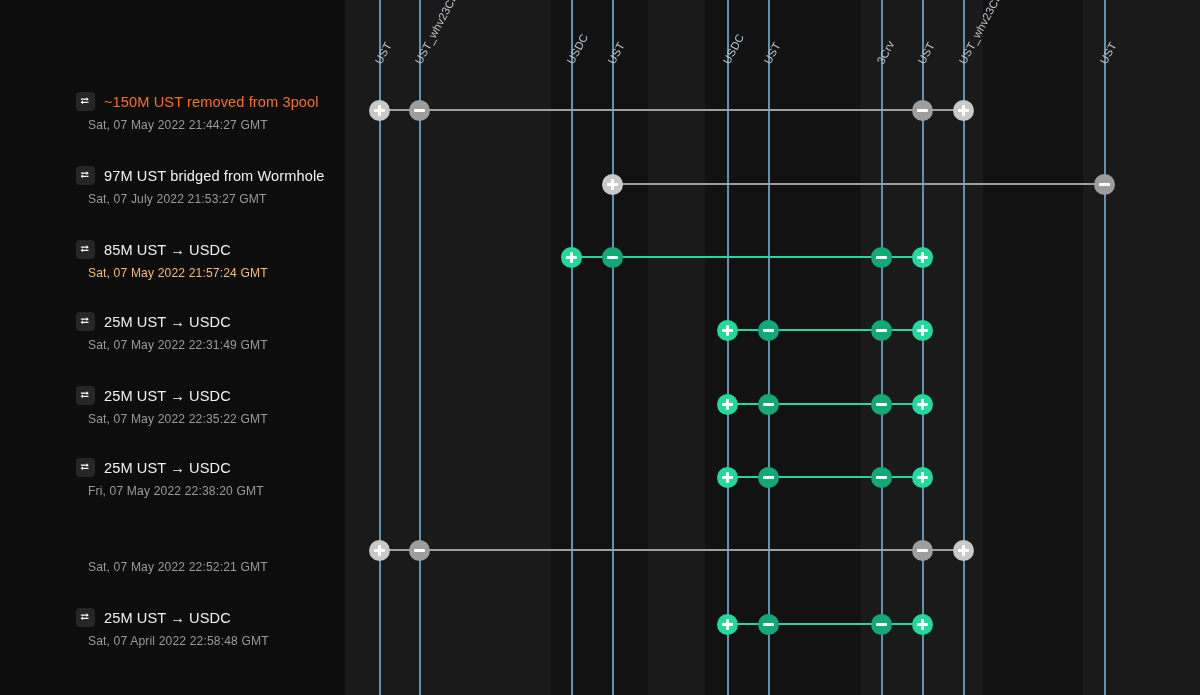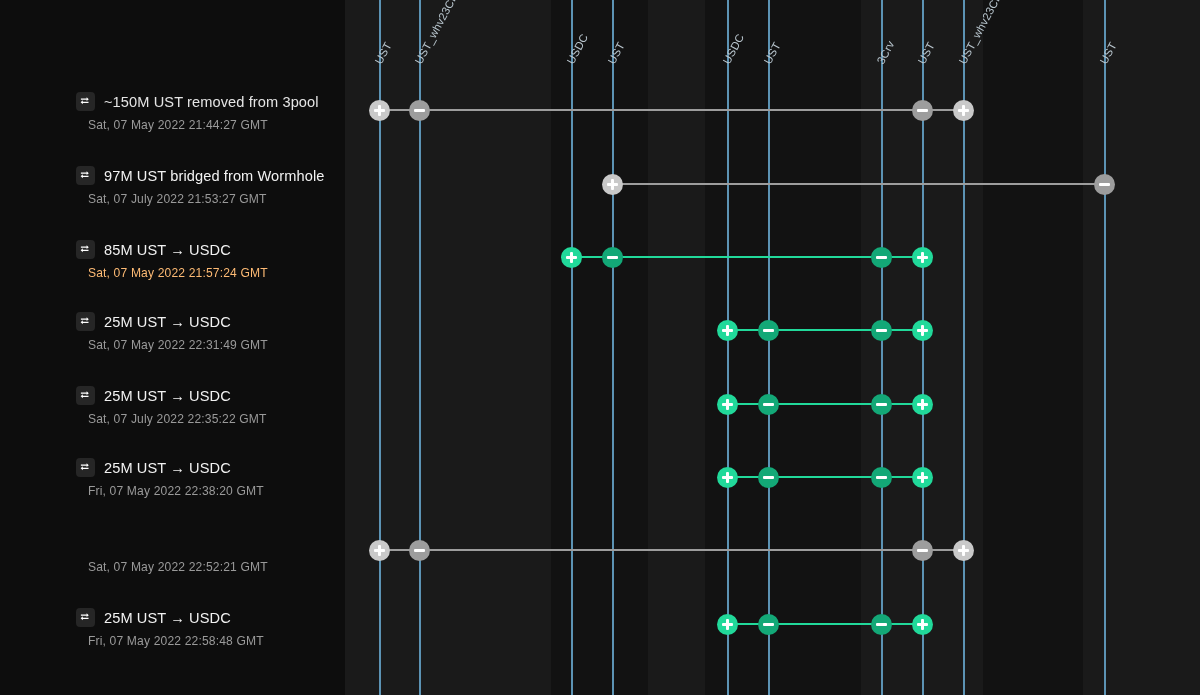--- a/index.html
+++ b/index.html
@@ -232,21 +232,21 @@
 
   <div id="event-panel">
       <div class="event-row" style="top: 92px;">
         <div class="event-head">
           <span class="swap-icon">
             <svg width="13" height="13" viewBox="0 0 16 16" aria-hidden="true">
               <path d="M2 6.2 H11 L11 4 L14.4 7.1 L11 10.2 L11 8 H2 Z" fill="#ffffff" transform="translate(0,-1.2) scale(0.78) translate(1,1)"></path>
               <path d="M14 11.2 H5 L5 9 L1.6 12.1 L5 15.2 L5 13 H14 Z" fill="#ffffff" transform="translate(0,-1.2) scale(0.78) translate(1,1)"></path>
             </svg>
           </span>
-          <span class="event-title" style="color: #e5e5e5;">~150M UST removed from 3pool</span>
+          <span class="event-title" style="color: #f97316;">~150M UST removed from 3pool</span>
         </div>
         <div class="event-time" style="color: rgb(154, 154, 154);">Sat, 07 May 2022 21:44:27 GMT</div>
       </div>
       <div class="event-row" style="top: 166px;">
         <div class="event-head">
           <span class="swap-icon">
             <svg width="13" height="13" viewBox="0 0 16 16" aria-hidden="true">
               <path d="M2 6.2 H11 L11 4 L14.4 7.1 L11 10.2 L11 8 H2 Z" fill="#ffffff" transform="translate(0,-1.2) scale(0.78) translate(1,1)"></path>
               <path d="M14 11.2 H5 L5 9 L1.6 12.1 L5 15.2 L5 13 H14 Z" fill="#ffffff" transform="translate(0,-1.2) scale(0.78) translate(1,1)"></path>
             </svg>
@@ -282,21 +282,21 @@
       <div class="event-row" style="top: 386px;">
         <div class="event-head">
           <span class="swap-icon">
             <svg width="13" height="13" viewBox="0 0 16 16" aria-hidden="true">
               <path d="M2 6.2 H11 L11 4 L14.4 7.1 L11 10.2 L11 8 H2 Z" fill="#ffffff" transform="translate(0,-1.2) scale(0.78) translate(1,1)"></path>
               <path d="M14 11.2 H5 L5 9 L1.6 12.1 L5 15.2 L5 13 H14 Z" fill="#ffffff" transform="translate(0,-1.2) scale(0.78) translate(1,1)"></path>
             </svg>
           </span>
           <span class="event-title" style="color: rgb(242, 242, 242);">25M UST → USDC</span>
         </div>
-        <div class="event-time" style="color: rgb(154, 154, 154);">Sat, 07 July 2022 22:35:22 GMT</div>
+        <div class="event-time" style="color: rgb(154, 154, 154);">Sat, 07 May 2022 22:35:22 GMT</div>
       </div>
       <div class="event-row" style="top: 458px;">
         <div class="event-head">
           <span class="swap-icon">
             <svg width="13" height="13" viewBox="0 0 16 16" aria-hidden="true">
               <path d="M2 6.2 H11 L11 4 L14.4 7.1 L11 10.2 L11 8 H2 Z" fill="#ffffff" transform="translate(0,-1.2) scale(0.78) translate(1,1)"></path>
               <path d="M14 11.2 H5 L5 9 L1.6 12.1 L5 15.2 L5 13 H14 Z" fill="#ffffff" transform="translate(0,-1.2) scale(0.78) translate(1,1)"></path>
             </svg>
           </span>
           <span class="event-title" style="color: rgb(242, 242, 242);">25M UST → USDC</span>
@@ -309,17 +309,17 @@
       <div class="event-row" style="top: 608px;">
         <div class="event-head">
           <span class="swap-icon">
             <svg width="13" height="13" viewBox="0 0 16 16" aria-hidden="true">
               <path d="M2 6.2 H11 L11 4 L14.4 7.1 L11 10.2 L11 8 H2 Z" fill="#ffffff" transform="translate(0,-1.2) scale(0.78) translate(1,1)"></path>
               <path d="M14 11.2 H5 L5 9 L1.6 12.1 L5 15.2 L5 13 H14 Z" fill="#ffffff" transform="translate(0,-1.2) scale(0.78) translate(1,1)"></path>
             </svg>
           </span>
           <span class="event-title" style="color: rgb(242, 242, 242);">25M UST → USDC</span>
         </div>
-        <div class="event-time" style="color: rgb(154, 154, 154);">Fri, 07 May 2022 22:58:48 GMT</div>
+        <div class="event-time" style="color: rgb(154, 154, 154);">Sat, 07 April 2022 22:58:48 GMT</div>
       </div>
     </div>
 
 </div>
 
 </body></html>

